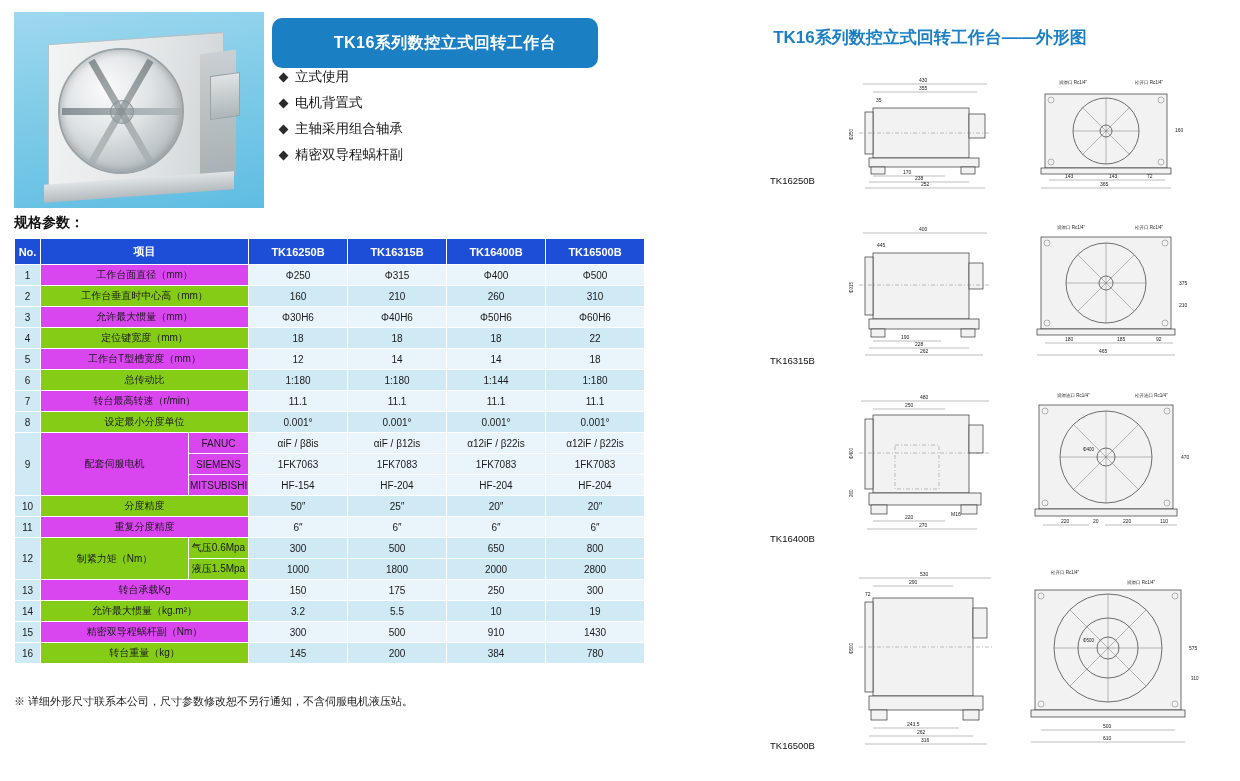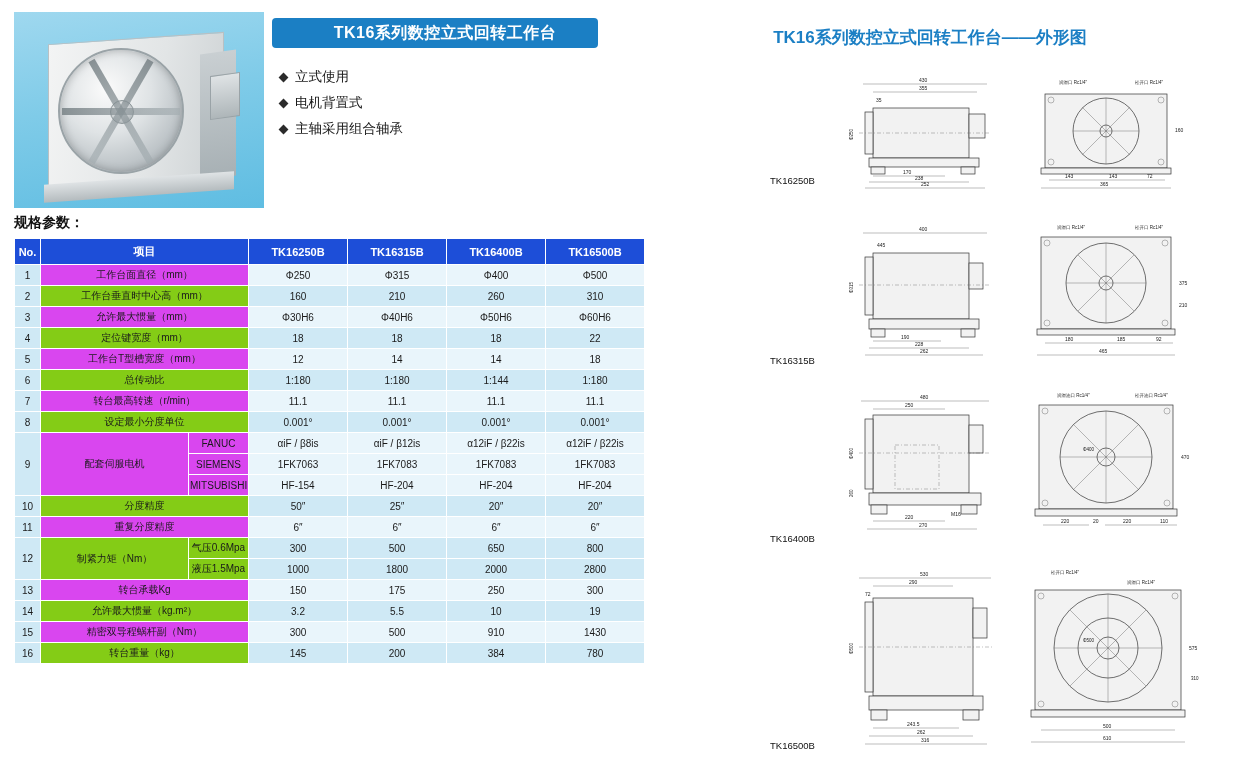--- a/index.html
+++ b/index.html
@@ -58,23 +58,23 @@
     transform: skewY(-4deg);
   }
   .pp-motor {
     position:absolute; left:196px; top:62px; width:30px; height:44px;
     background: linear-gradient(180deg,#dfe3e5,#aeb6b9);
     border:1px solid #9aa3a7;
     transform: skewY(-8deg);
   }
 
   .title-bar {
-    position: absolute; left: 272px; top: 18px; width: 326px; height: 30px;
+    position: absolute; left: 272px; top: 18px; width: 326px; height: 50px;
     background: #1b7fc4;
-    border-radius: 4px;
+    border-radius: 10px;
     display: flex; align-items: center; justify-content: center; padding-left: 20px;
   }
   .title-bar span {
     color: #ffffff; font-size: 16px; font-weight: bold; letter-spacing: .5px;
   }
 
   .bullets { position: absolute; left: 280px; top: 68px; width: 330px; }
   .bullet { display: flex; align-items: center; font-size: 13.5px; margin-bottom: 8px; color:#1a1a1a; }
   .bullet .dia {
     width: 7px; height: 7px; background: #2b2b2b; transform: rotate(45deg);
@@ -171,20 +171,24 @@
         <span>立式使用</span>
       </div>
       <div class="bullet">
         <span class="dia"></span>
         <span>电机背置式</span>
       </div>
       <div class="bullet">
         <span class="dia"></span>
         <span>主轴采用组合轴承</span>
       </div>
+      <div class="bullet">
+        <span class="dia"></span>
+        <span>精密双导程蜗杆副</span>
+      </div>
     </div>
 
     <div class="spec-label">规格参数：</div>
 
     <table class="spec">
       <colgroup>
         <col class="col-no">
           <col class="col-item">
           <col class="col-sub">
         <col class="col-v">
@@ -354,20 +358,21 @@
           <td class="no">16</td>
           <td class="item-dark" colspan="2">转台重量（kg）</td>
           <td class="zebra-b">145</td>
           <td class="zebra-b">200</td>
           <td class="zebra-b">384</td>
           <td class="zebra-b">780</td>
         </tr>
       </tbody>
     </table>
 
+    <div class="note">※ 详细外形尺寸联系本公司，尺寸参数修改恕不另行通知，不含伺服电机液压站。</div>
   </div>
 
   <div class="right">
     <div class="right-title">TK16系列数控立式回转工作台——外形图</div>
 
     <div class="dwg-block" style="top:70px;height:125px;">
       <div class="dwg-label" style="top:105px;">TK16250B</div>
       <div class="dwg-canvas" style="top:0;">
         <svg width="380" height="125" viewBox="0 0 380 125">
 

